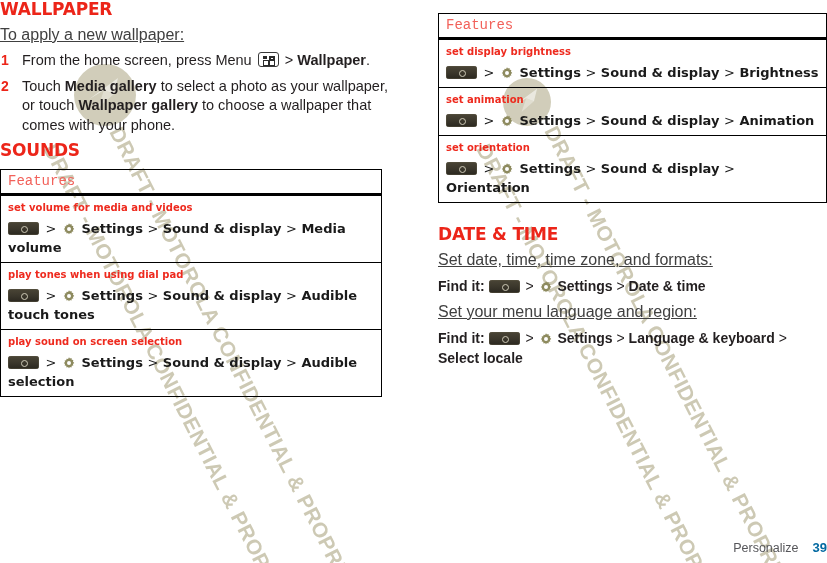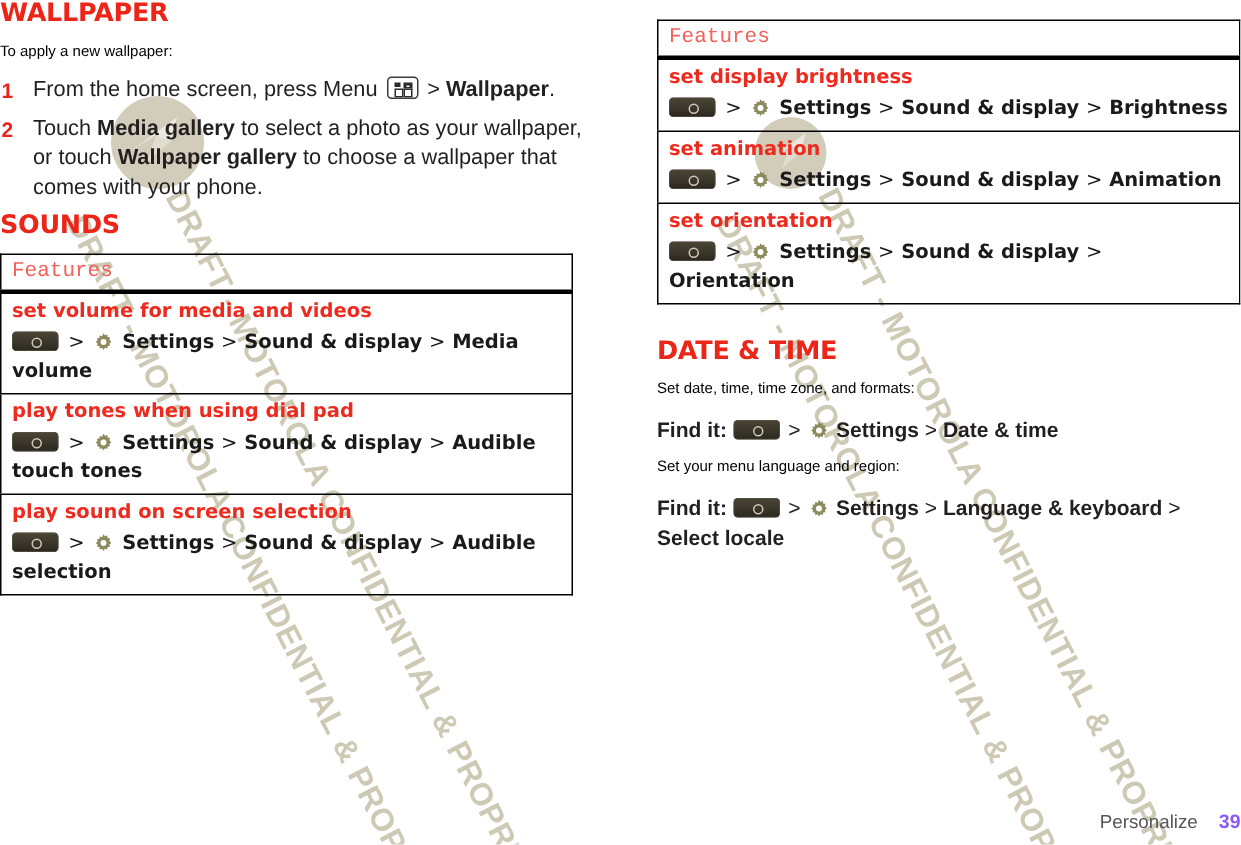--- a/index.html
+++ b/index.html
@@ -56,24 +56,25 @@
     font-family: "DejaVu Sans", sans-serif;
     font-weight: bold;
     font-size: 17px;
     line-height: 19px;
     color: #ec2519;
     margin: 0;
     letter-spacing: -0.2px;
   }
 
   p.intro {
-    font-size: 10px;
+    font-size: 16px;
     line-height: 19px;
     margin: 6px 0 0 0;
-    color: #000000;
+    color: #404040;
+    text-decoration: underline;
   }
 
   
   ol.steps {
     margin: 7px 0 0 0;
     padding: 0;
     list-style: none;
   }
   ol.steps li {
     position: relative;
@@ -111,21 +112,21 @@
   table.features td {
     padding: 3px 7px 5px 7px;
     border-bottom: 1.3px solid #000;
     vertical-align: top;
   }
   table.features tr:last-child td { border-bottom: none; }
 
   .feat-title {
     color: #ee2a1e;
     font-weight: bold;
-    font-size: 13px;
+    font-size: 10px;
     line-height: 18px;
     font-family: "DejaVu Sans", sans-serif;
   }
   .feat-path {
     font-size: 13px;
     line-height: 19px;
     font-weight: bold;
     margin-top: 2px;
     font-family: "DejaVu Sans", sans-serif;
     color: #1a1a1a;
@@ -197,21 +198,21 @@
   #footer {
     position: absolute;
     right: 0;
     bottom: 8px;
     z-index: 10;
     font-size: 12.5px;
     color: #56565a;
     text-align: right;
   }
   #footer .pg {
-    color: #8b5cf6;
+    color: #0369a1;
     font-weight: bold;
     font-size: 13px;
     margin-left: 14px;
   }
 </style>
 </head>
 <body>
 
 <div id="watermark">
   <div class="wm-logo" style="left:74px; top:64px;">

